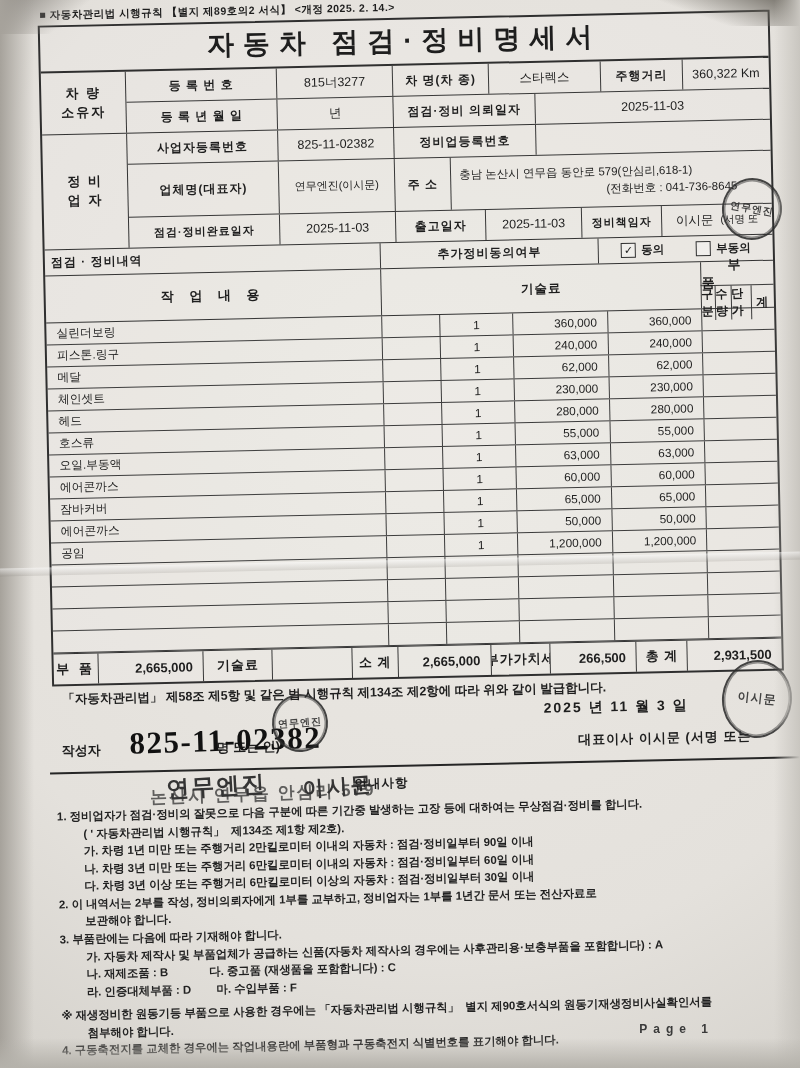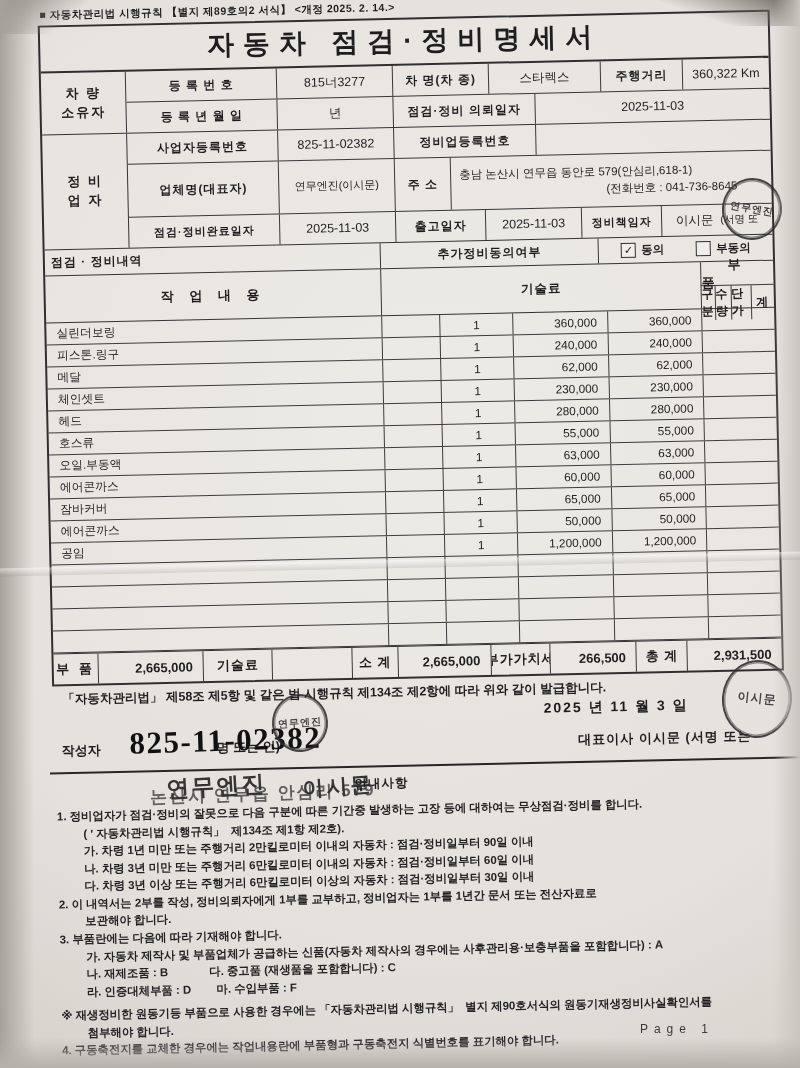--- a/index.html
+++ b/index.html
@@ -128,21 +128,21 @@
   .notes{margin:2px 0 0 2px;}
   .note{font-size:11.4px;line-height:1.54;white-space:pre-wrap;font-weight:600;color:#222;}
   .note.ind1{padding-left:26px;}
   .note.gap{margin-top:6px;}
 
   .addr-stamp{
     position:absolute;left:150px;top:782px;font-size:17px;font-weight:bold;color:#333;
     transform:rotate(-2deg);letter-spacing:2px;opacity:.75;white-space:nowrap;pointer-events:none;
   }
 
-  .pagefoot{position:absolute;right:86px;bottom:32px;font-size:12px;font-weight:normal;letter-spacing:6px;color:#3a3a3a;}
+  .pagefoot{position:absolute;right:86px;bottom:32px;font-size:12px;font-weight:bold;letter-spacing:6px;color:#3a3a3a;}
 
   
   .seal{position:absolute;border:2.6px solid #2d2d2d;border-radius:50%;
     display:flex;flex-direction:column;align-items:center;justify-content:center;
     color:#2d2d2d;font-weight:bold;opacity:.88;
     box-shadow:inset 0 0 0 1.5px rgba(45,45,45,.55);}
   .seal span{line-height:1.15;letter-spacing:1px;}
   .seal1{left:722px;top:178px;width:56px;height:58px;transform:rotate(10deg);font-size:10px;}
   .seal2{left:722px;top:660px;width:66px;height:74px;transform:rotate(6deg);font-size:12px;}
   .seal3{left:272px;top:694px;width:52px;height:54px;transform:rotate(-4deg);font-size:10px;}

